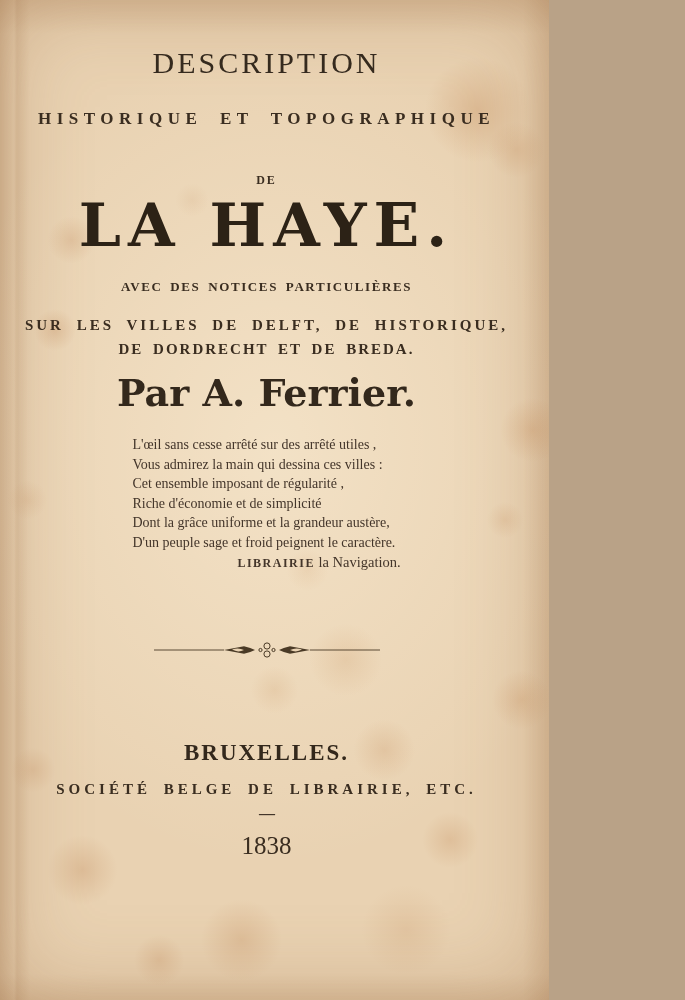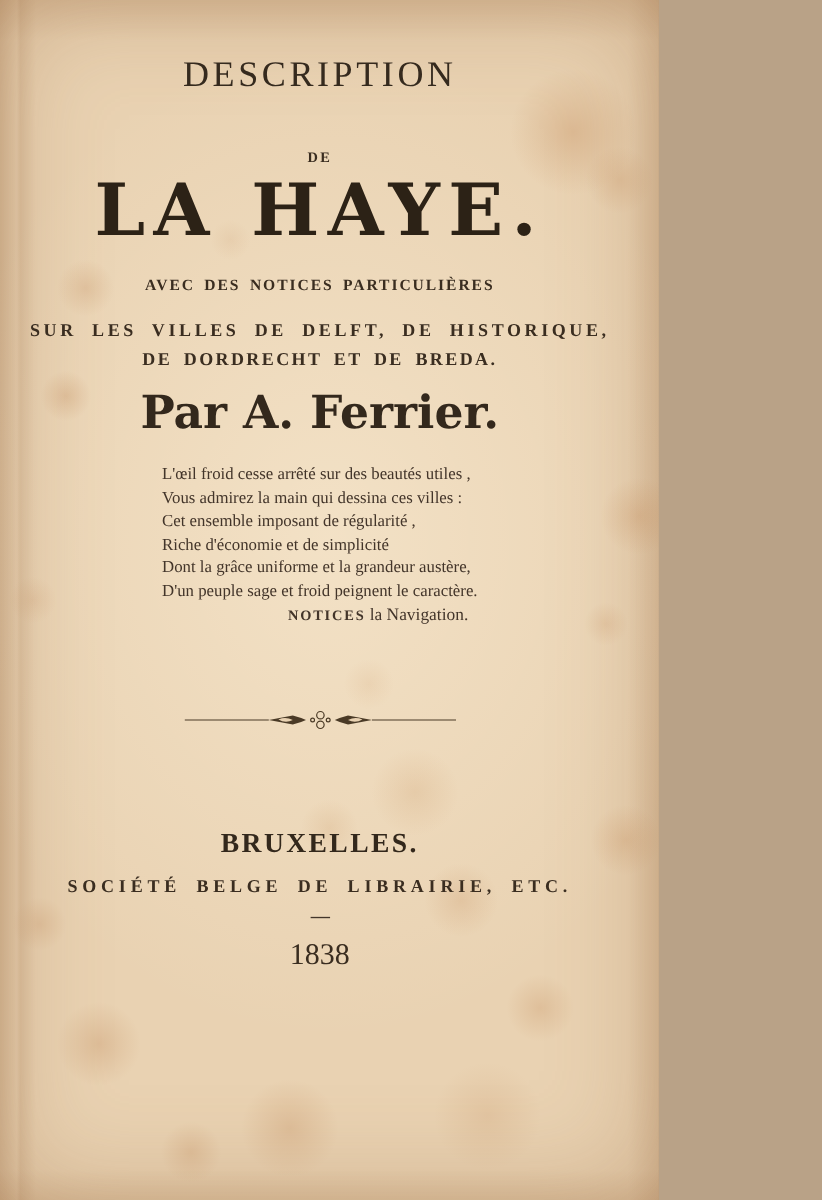--- a/index.html
+++ b/index.html
@@ -177,36 +177,37 @@
   }
 </style>
 </head>
 <body>
 
 <div class="page">
   <div class="texture"></div>
   <div class="content">
 
     <div class="series-title">DESCRIPTION</div>
+    <div class="series-subtitle">HISTORIQUE ET TOPOGRAPHIQUE</div>
     <div class="connector-de">DE</div>
     <div class="main-title">LA HAYE.</div>
     <div class="notices-line">AVEC DES NOTICES PARTICULIÈRES</div>
     <div class="cities-line-1">SUR LES VILLES DE DELFT, DE HISTORIQUE,</div>
     <div class="cities-line-2">DE DORDRECHT ET DE BREDA.</div>
     <div class="author-line">Par A. Ferrier.</div>
 
     <div class="epigraph">
-      <div class="poem-line">L'œil froid cesse arrêté sur des beautés utiles ,</div>
+      <div class="poem-line">L'œil sans cesse arrêté sur des arrêté utiles ,</div>
       <div class="poem-line">Vous admirez la main qui dessina ces villes :</div>
       <div class="poem-line">Cet ensemble imposant de régularité ,</div>
       <div class="poem-line">Riche d'économie et de simplicité</div>
       <div class="poem-line">Dont la grâce uniforme et la grandeur austère,</div>
       <div class="poem-line">D'un peuple sage et froid peignent le caractère.</div>
       <div class="attribution">
-        <span class="attribution-name">NOTICES</span>
+        <span class="attribution-name">LIBRAIRIE</span>
         <span class="attribution-work">la Navigation.</span>
       </div>
     </div>
 
     <div class="ornament-wrap">
       <svg width="230" height="20" viewBox="0 0 230 20" xmlns="http://www.w3.org/2000/svg">
         <g stroke="#4a3a26" fill="none" stroke-width="0.9">
           <path d="M2 10 H72"></path>
           <path d="M228 10 H158"></path>
         </g>

